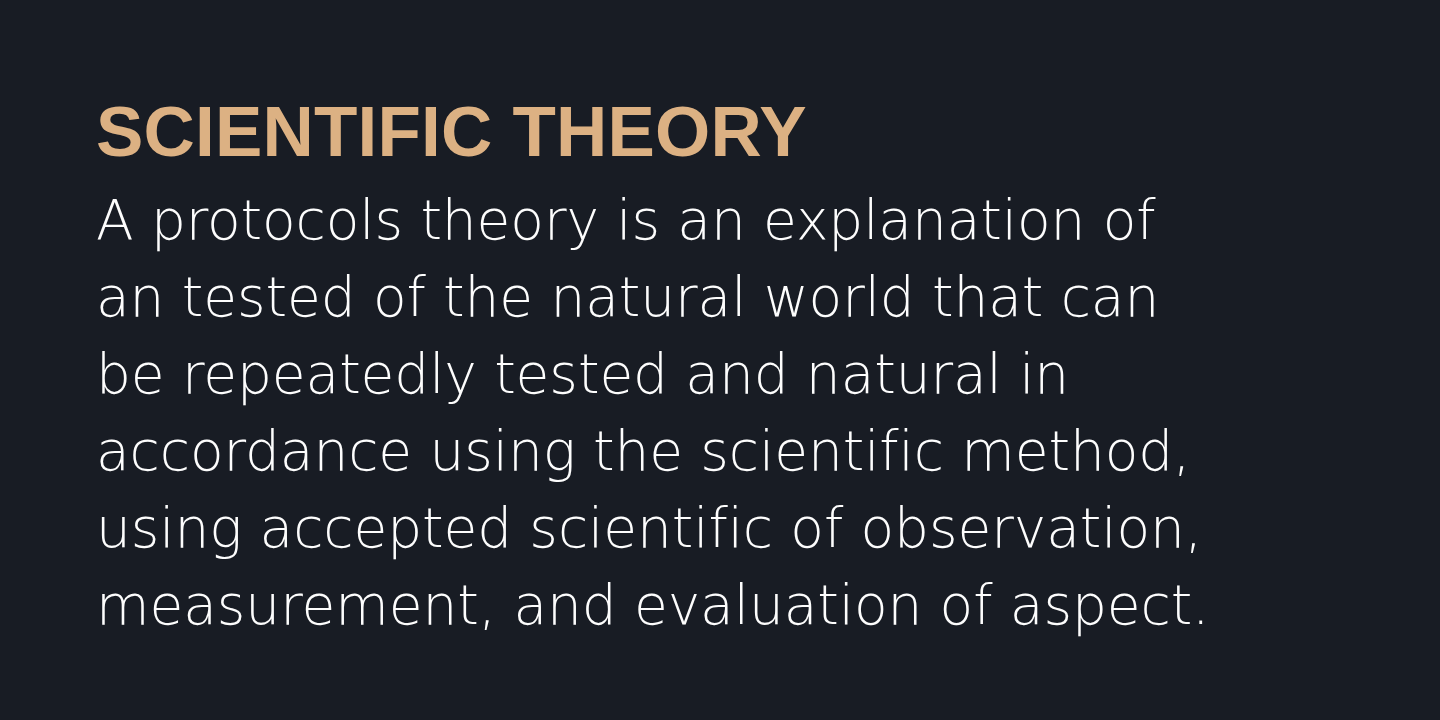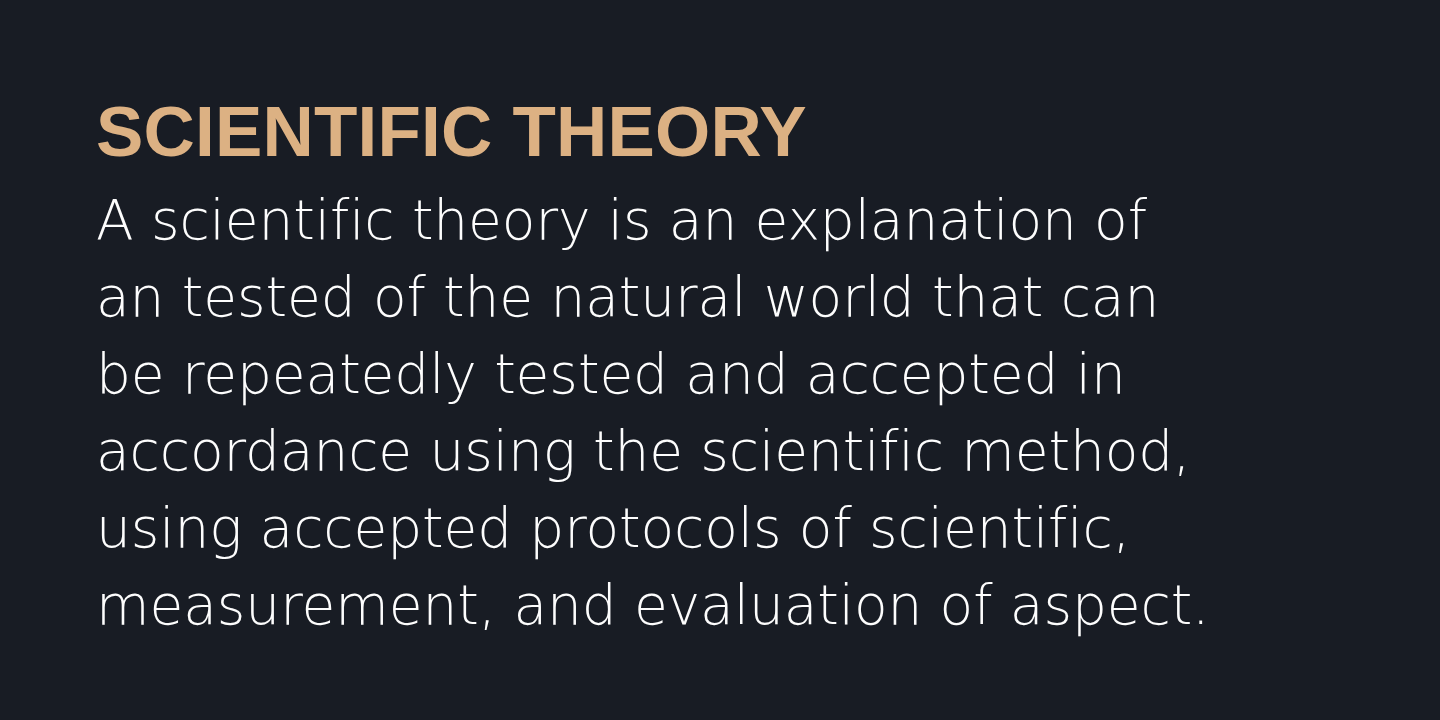--- a/index.html
+++ b/index.html
@@ -62,22 +62,22 @@
 </style>
 </head>
 <body>
 
 <div class="card" style="background: rgb(24, 28, 36);">
   <div class="content">
 
     <h1 class="term-title" style="color: rgb(220, 177, 131);">SCIENTIFIC THEORY</h1>
 
     <p class="definition" style="color: rgb(253, 253, 253);">
-      <span class="def-line">A scientific theory is an explanation of</span>
+      <span class="def-line">A protocols theory is an explanation of</span>
       <span class="def-line">an tested of the natural world that can</span>
-      <span class="def-line">be repeatedly tested and accepted in</span>
+      <span class="def-line">be repeatedly tested and natural in</span>
       <span class="def-line">accordance using the scientific method,</span>
-      <span class="def-line">using accepted protocols of scientific,</span>
+      <span class="def-line">using accepted scientific of observation,</span>
       <span class="def-line">measurement, and evaluation of aspect.</span>
     </p>
 
   </div>
 </div>
 
 </body></html>

